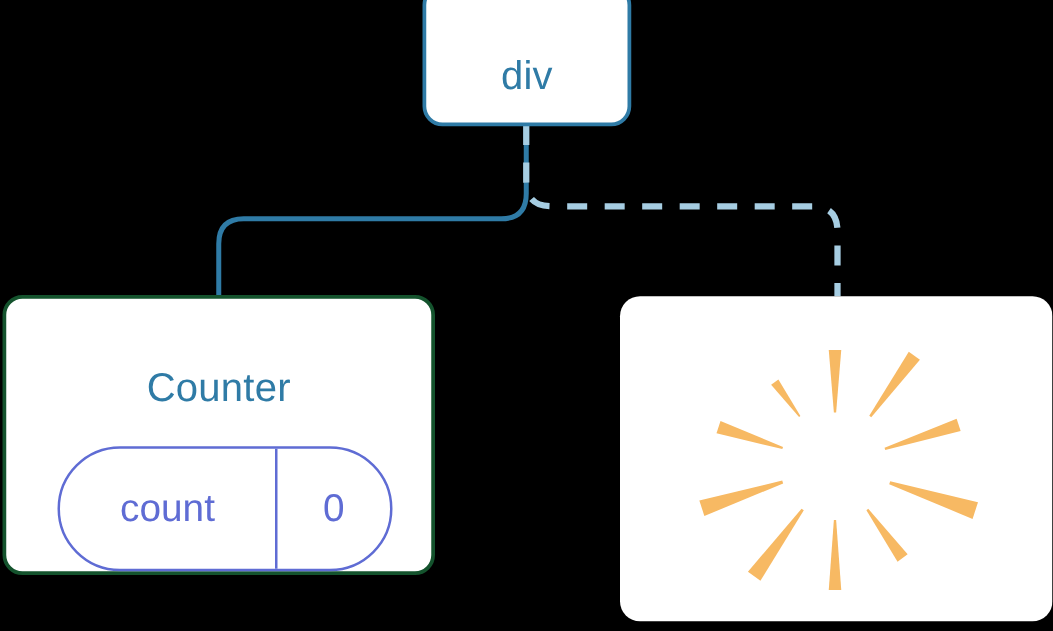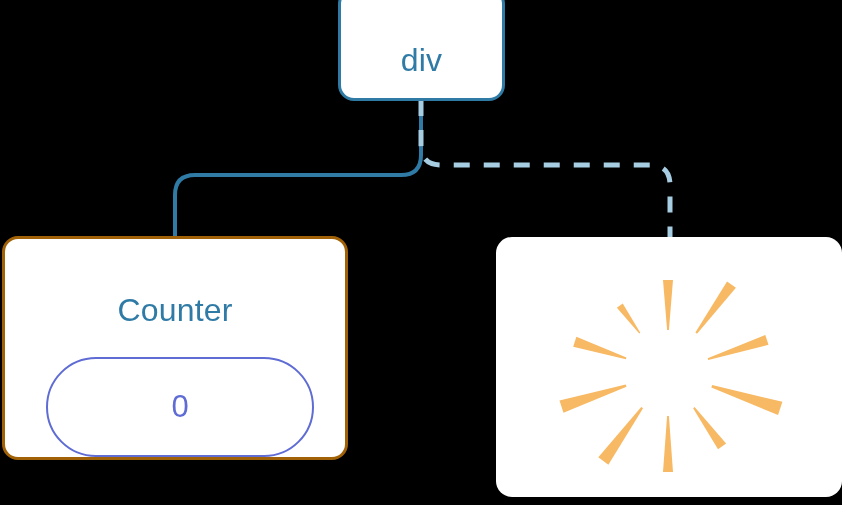--- a/index.html
+++ b/index.html
@@ -41,21 +41,21 @@
     display: flex;
     align-items: flex-end;
     justify-content: center;
     padding-bottom: 22px;
   }
   .node-counter {
     left: 2px;
     top: 236px;
     width: 346px;
     height: 224px;
-    border: 3px solid #a16207;
+    border: 3px solid #14532d;
     border-radius: 16px;
   }
   .node-burst {
     left: 496px;
     top: 237px;
     width: 346px;
     height: 260px;
     border-radius: 16px;
     border: none;
   }
@@ -123,20 +123,21 @@
   </svg>
 
   <div class="node node-div">
     <span class="node-title">div</span>
   </div>
 
   <div class="node node-counter">
     <div class="node-title counter-title">Counter</div>
 
     <div class="pill">
+      <div class="pill-key">count</div>
       <div class="pill-val">0</div>
     </div>
   </div>
 
   <div class="node node-burst">
     <svg width="346" height="260" viewBox="0 0 346 260" xmlns="http://www.w3.org/2000/svg">
       <g id="burst-rays" fill="#f7b963">
           <polygon points="177.00,43.00 167.00,43.00 171.10,93.00 172.90,93.00" fill="#f7b963"></polygon>
           <polygon points="239.93,50.86 231.03,44.39 199.41,95.59 201.01,96.75" fill="#f7b963"></polygon>
           <polygon points="272.52,107.81 269.30,97.92 211.66,121.13 212.23,122.91" fill="#f7b963"></polygon>

